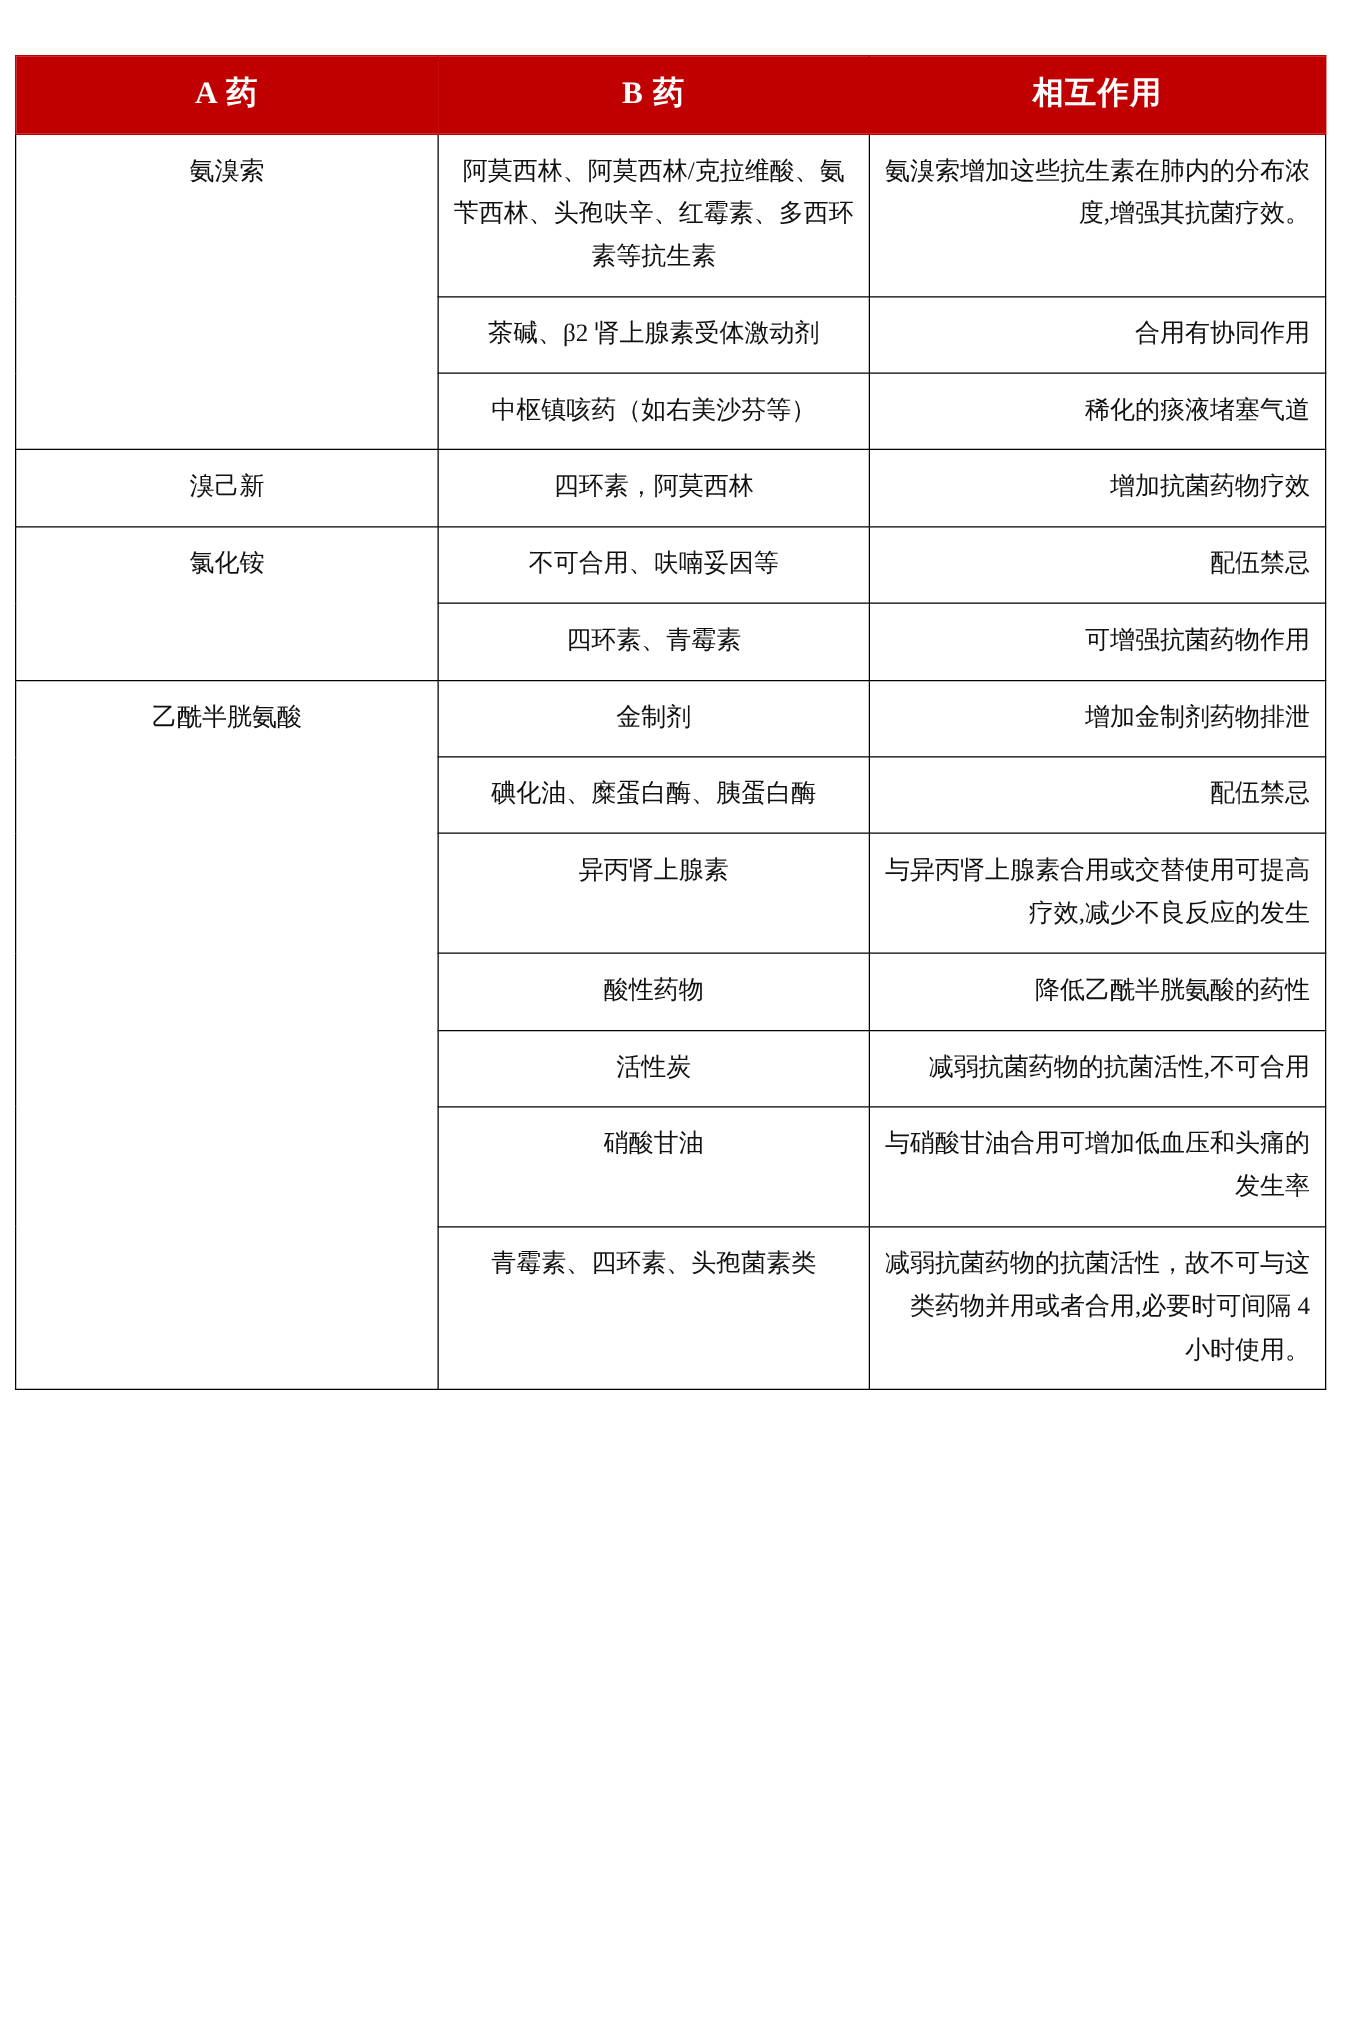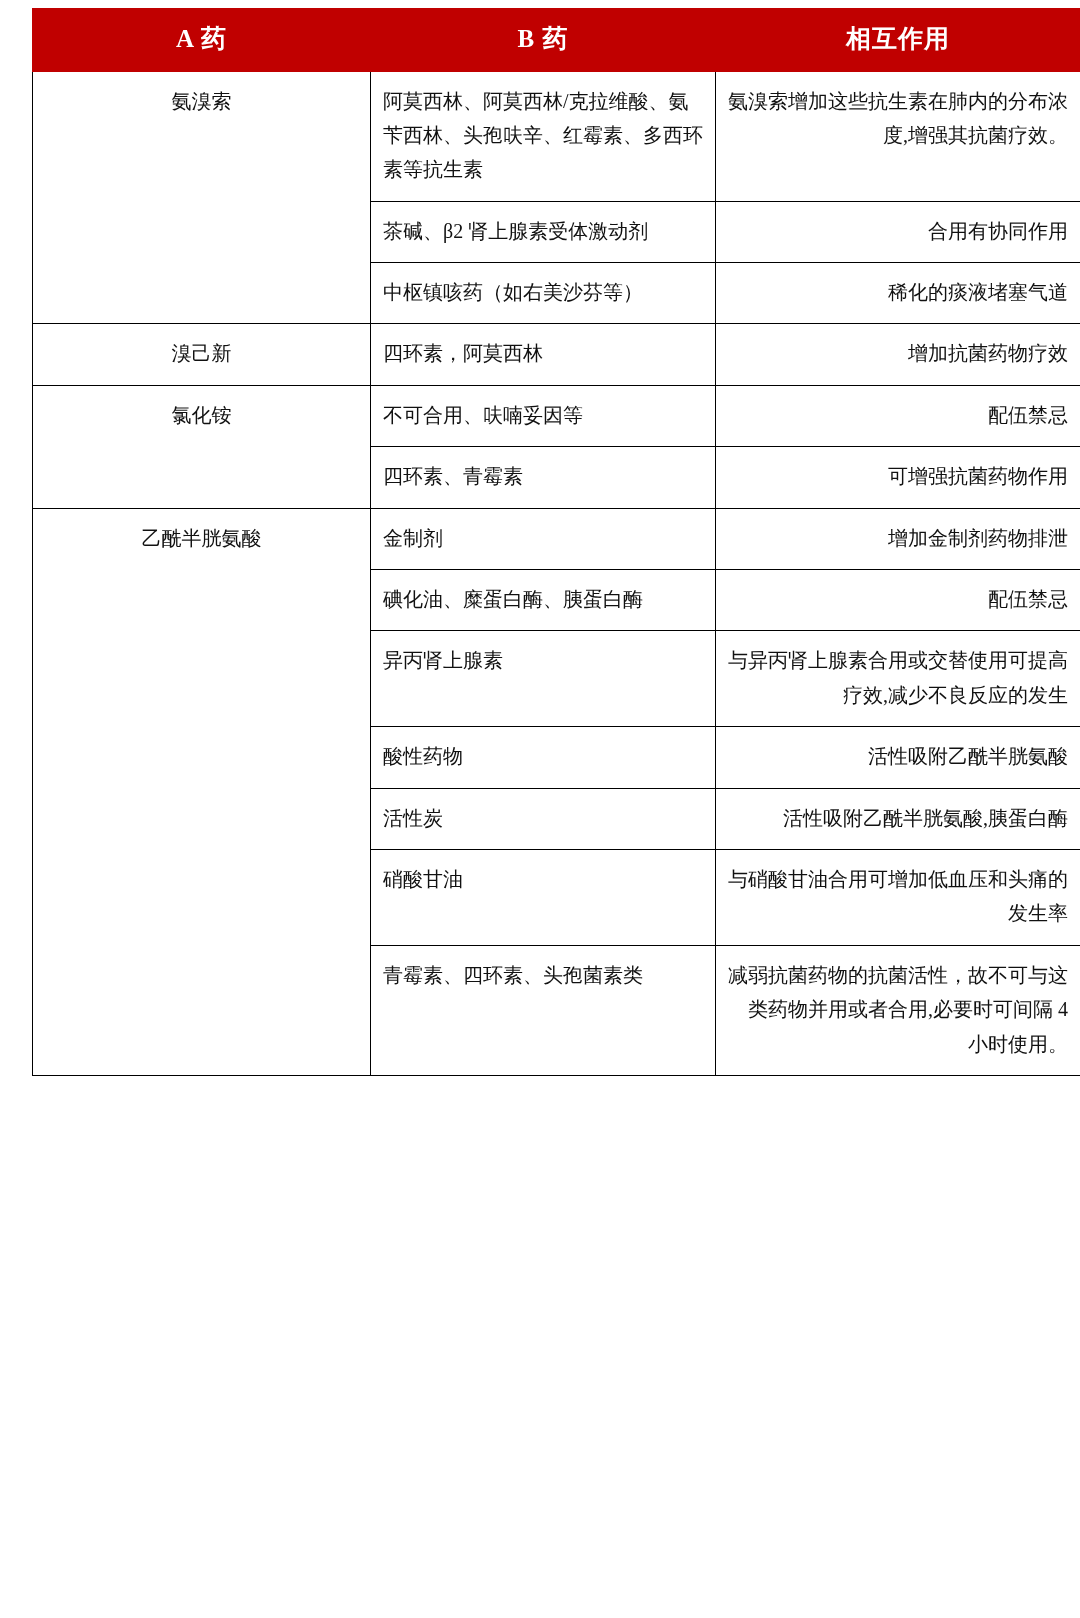--- a/index.html
+++ b/index.html
@@ -9,21 +9,22 @@
   }
   body {
     width: 1080px;
     min-height: 1618px;
     font-family: "Liberation Serif", "DejaVu Serif", serif;
     color: #111111;
   }
   .sheet {
     width: 916px;
     box-sizing: border-box;
-    padding: 8px 16px 10px 32px;
+    padding: 8px 16px 10px 12px;
+    margin-top: 36px;
   }
   table.drug-table {
     width: 1048px;
     border-collapse: collapse;
     table-layout: fixed;
   }
   table.drug-table col.col-a { width: 338px; }
   table.drug-table col.col-b { width: 345px; }
   table.drug-table col.col-c { width: 365px; }
 
@@ -47,21 +48,21 @@
     line-height: 1.72;
     vertical-align: top;
     padding: 12px 12px 14px 12px;
   }
   tbody td.a-cell {
     text-align: center;
     padding-left: 8px;
     padding-right: 8px;
   }
   tbody td.b-cell {
-    text-align: left;
+    text-align: center;
   }
   tbody td.c-cell {
     text-align: right;
   }
   tbody tr.no-top td.b-cell,
   tbody tr.no-top td.c-cell {
     border-top: 1px solid #84cc16;
     font-family: Liberation Serif, serif;
   }
   .cell-text {
@@ -179,30 +180,30 @@
         <td class="c-cell">
           <span class="cell-text">与异丙肾上腺素合用或交替使用可提高疗效,减少不良反应的发生</span>
         </td>
       </tr>
 
       <tr class="no-top">
         <td class="b-cell">
           <span class="cell-text">酸性药物</span>
         </td>
         <td class="c-cell">
-          <span class="cell-text">活性吸附乙酰半胱氨酸</span>
+          <span class="cell-text">降低乙酰半胱氨酸的药性</span>
         </td>
       </tr>
 
       <tr class="no-top">
         <td class="b-cell">
           <span class="cell-text">活性炭</span>
         </td>
         <td class="c-cell">
-          <span class="cell-text">活性吸附乙酰半胱氨酸,胰蛋白酶</span>
+          <span class="cell-text">减弱抗菌药物的抗菌活性,不可合用</span>
         </td>
       </tr>
 
       <tr class="no-top">
         <td class="b-cell">
           <span class="cell-text">硝酸甘油</span>
         </td>
         <td class="c-cell">
           <span class="cell-text">与硝酸甘油合用可增加低血压和头痛的发生率</span>
         </td>

